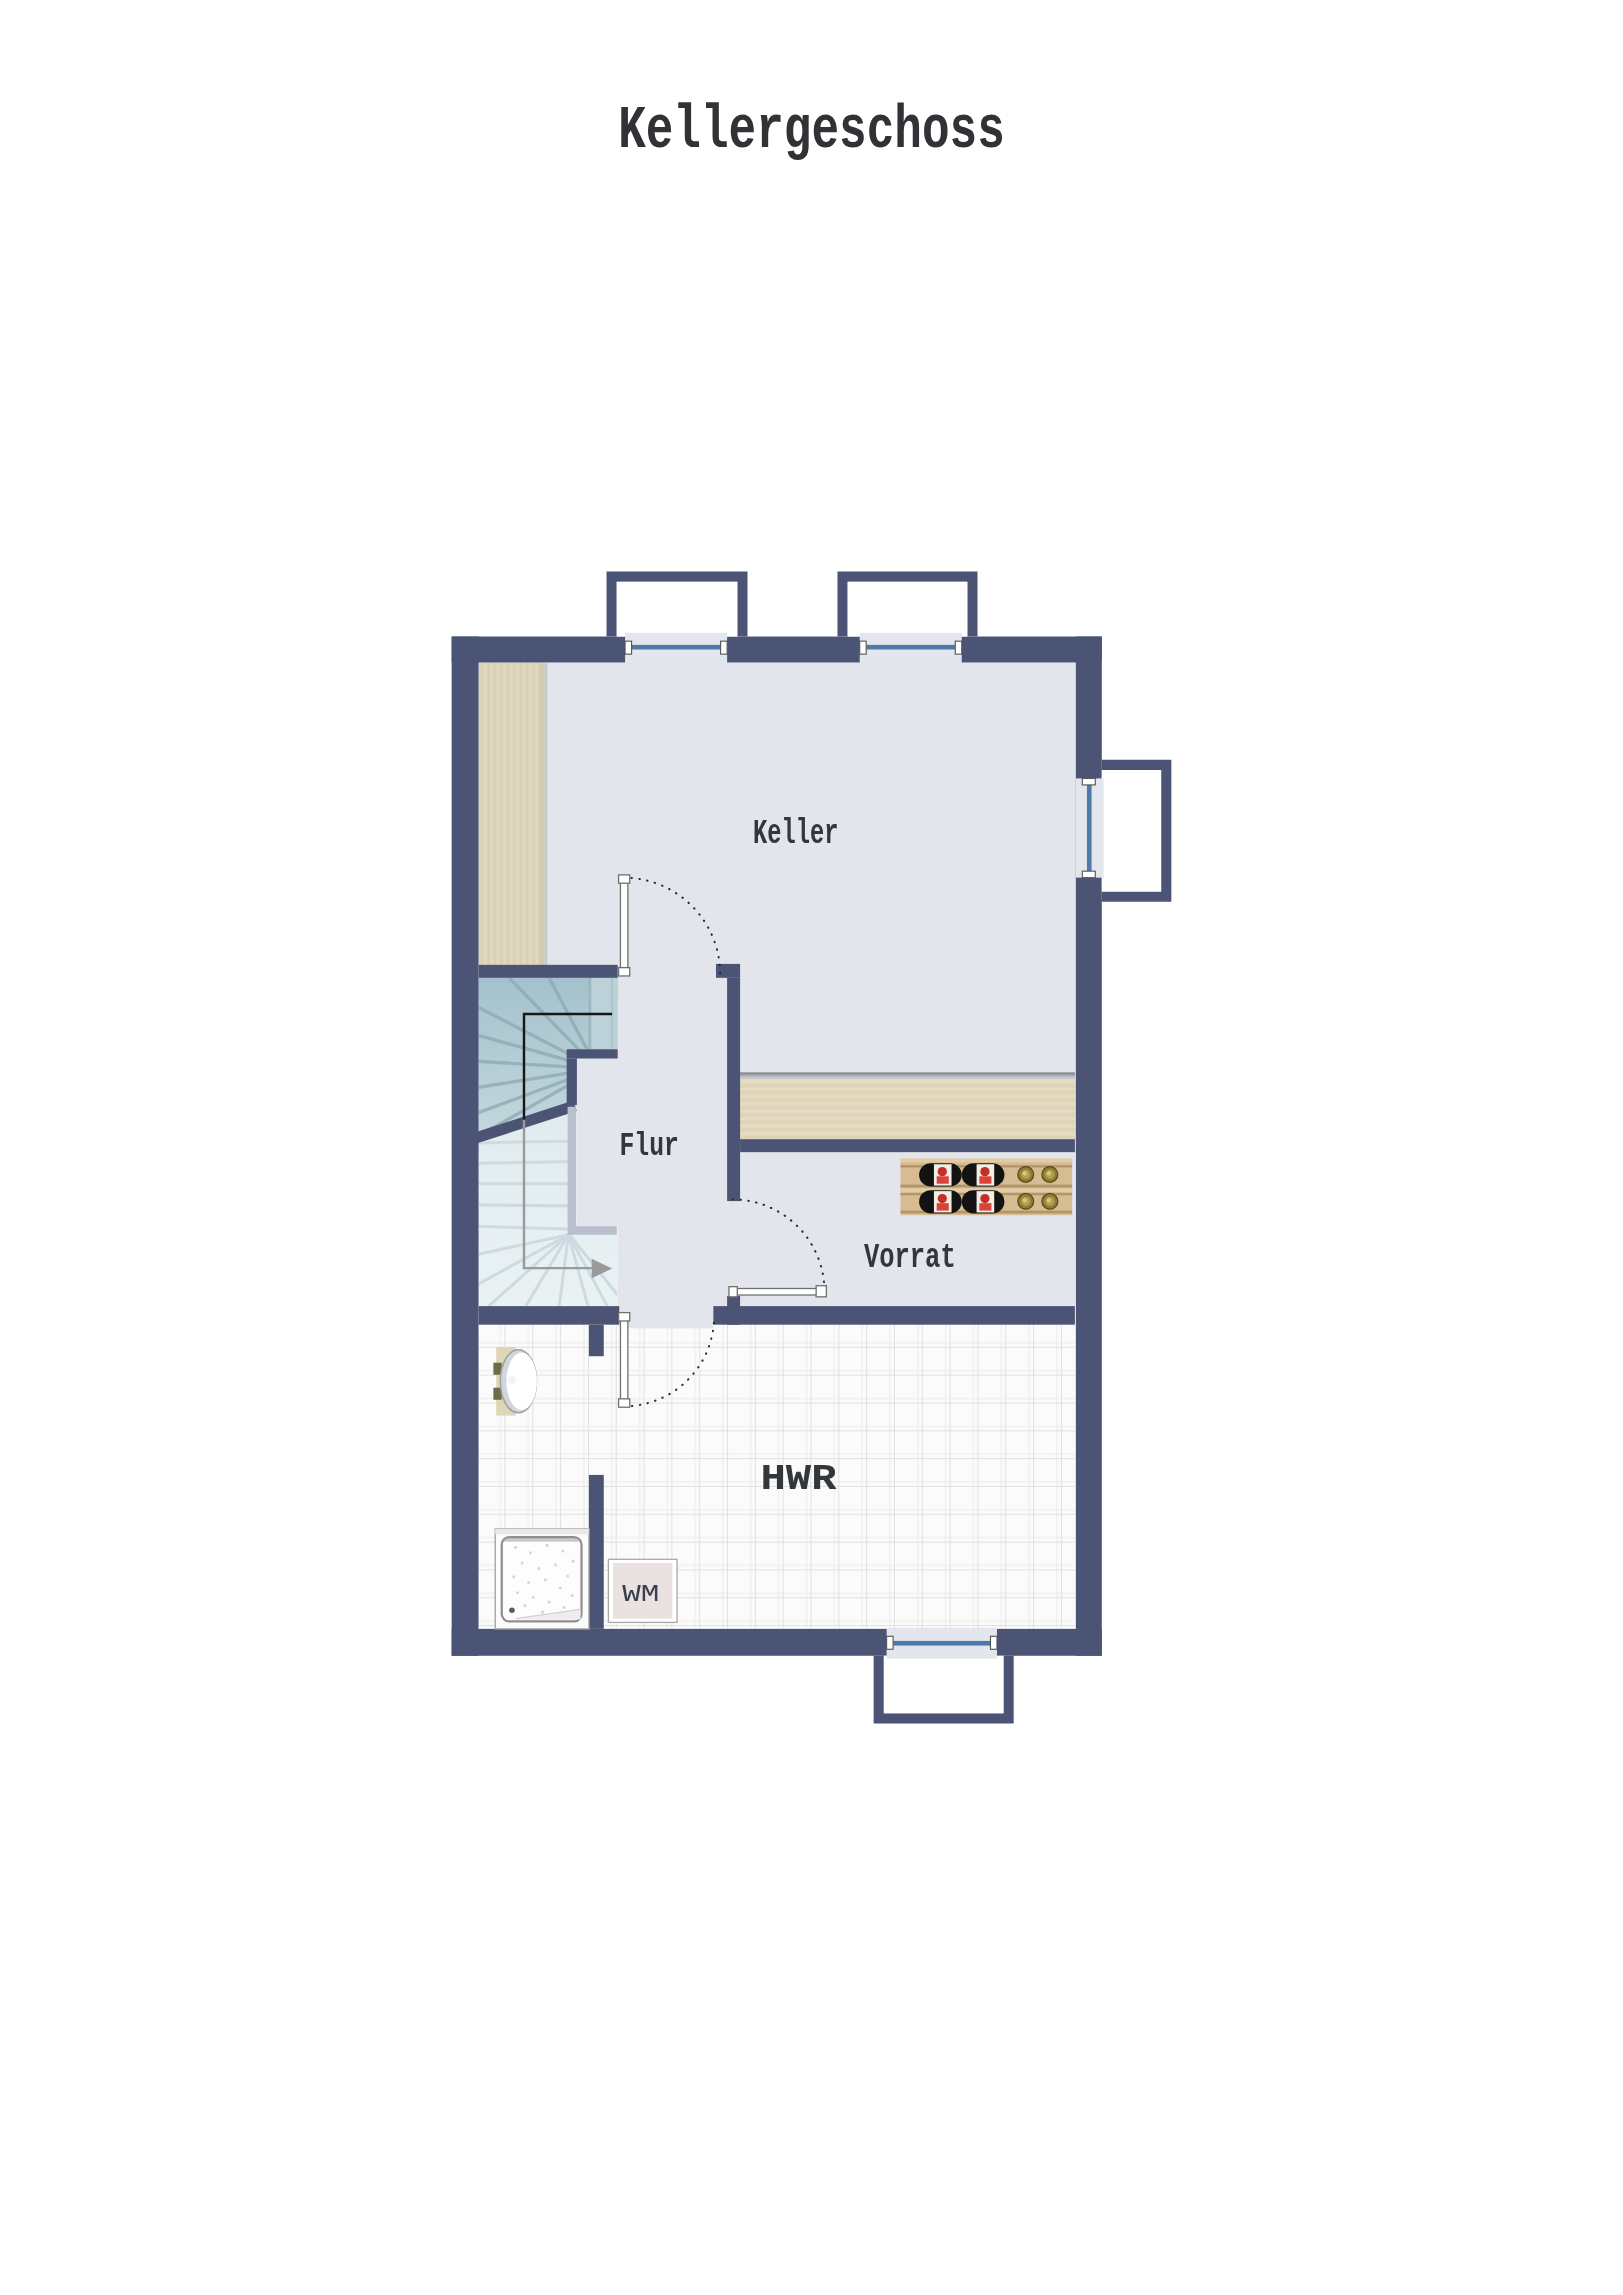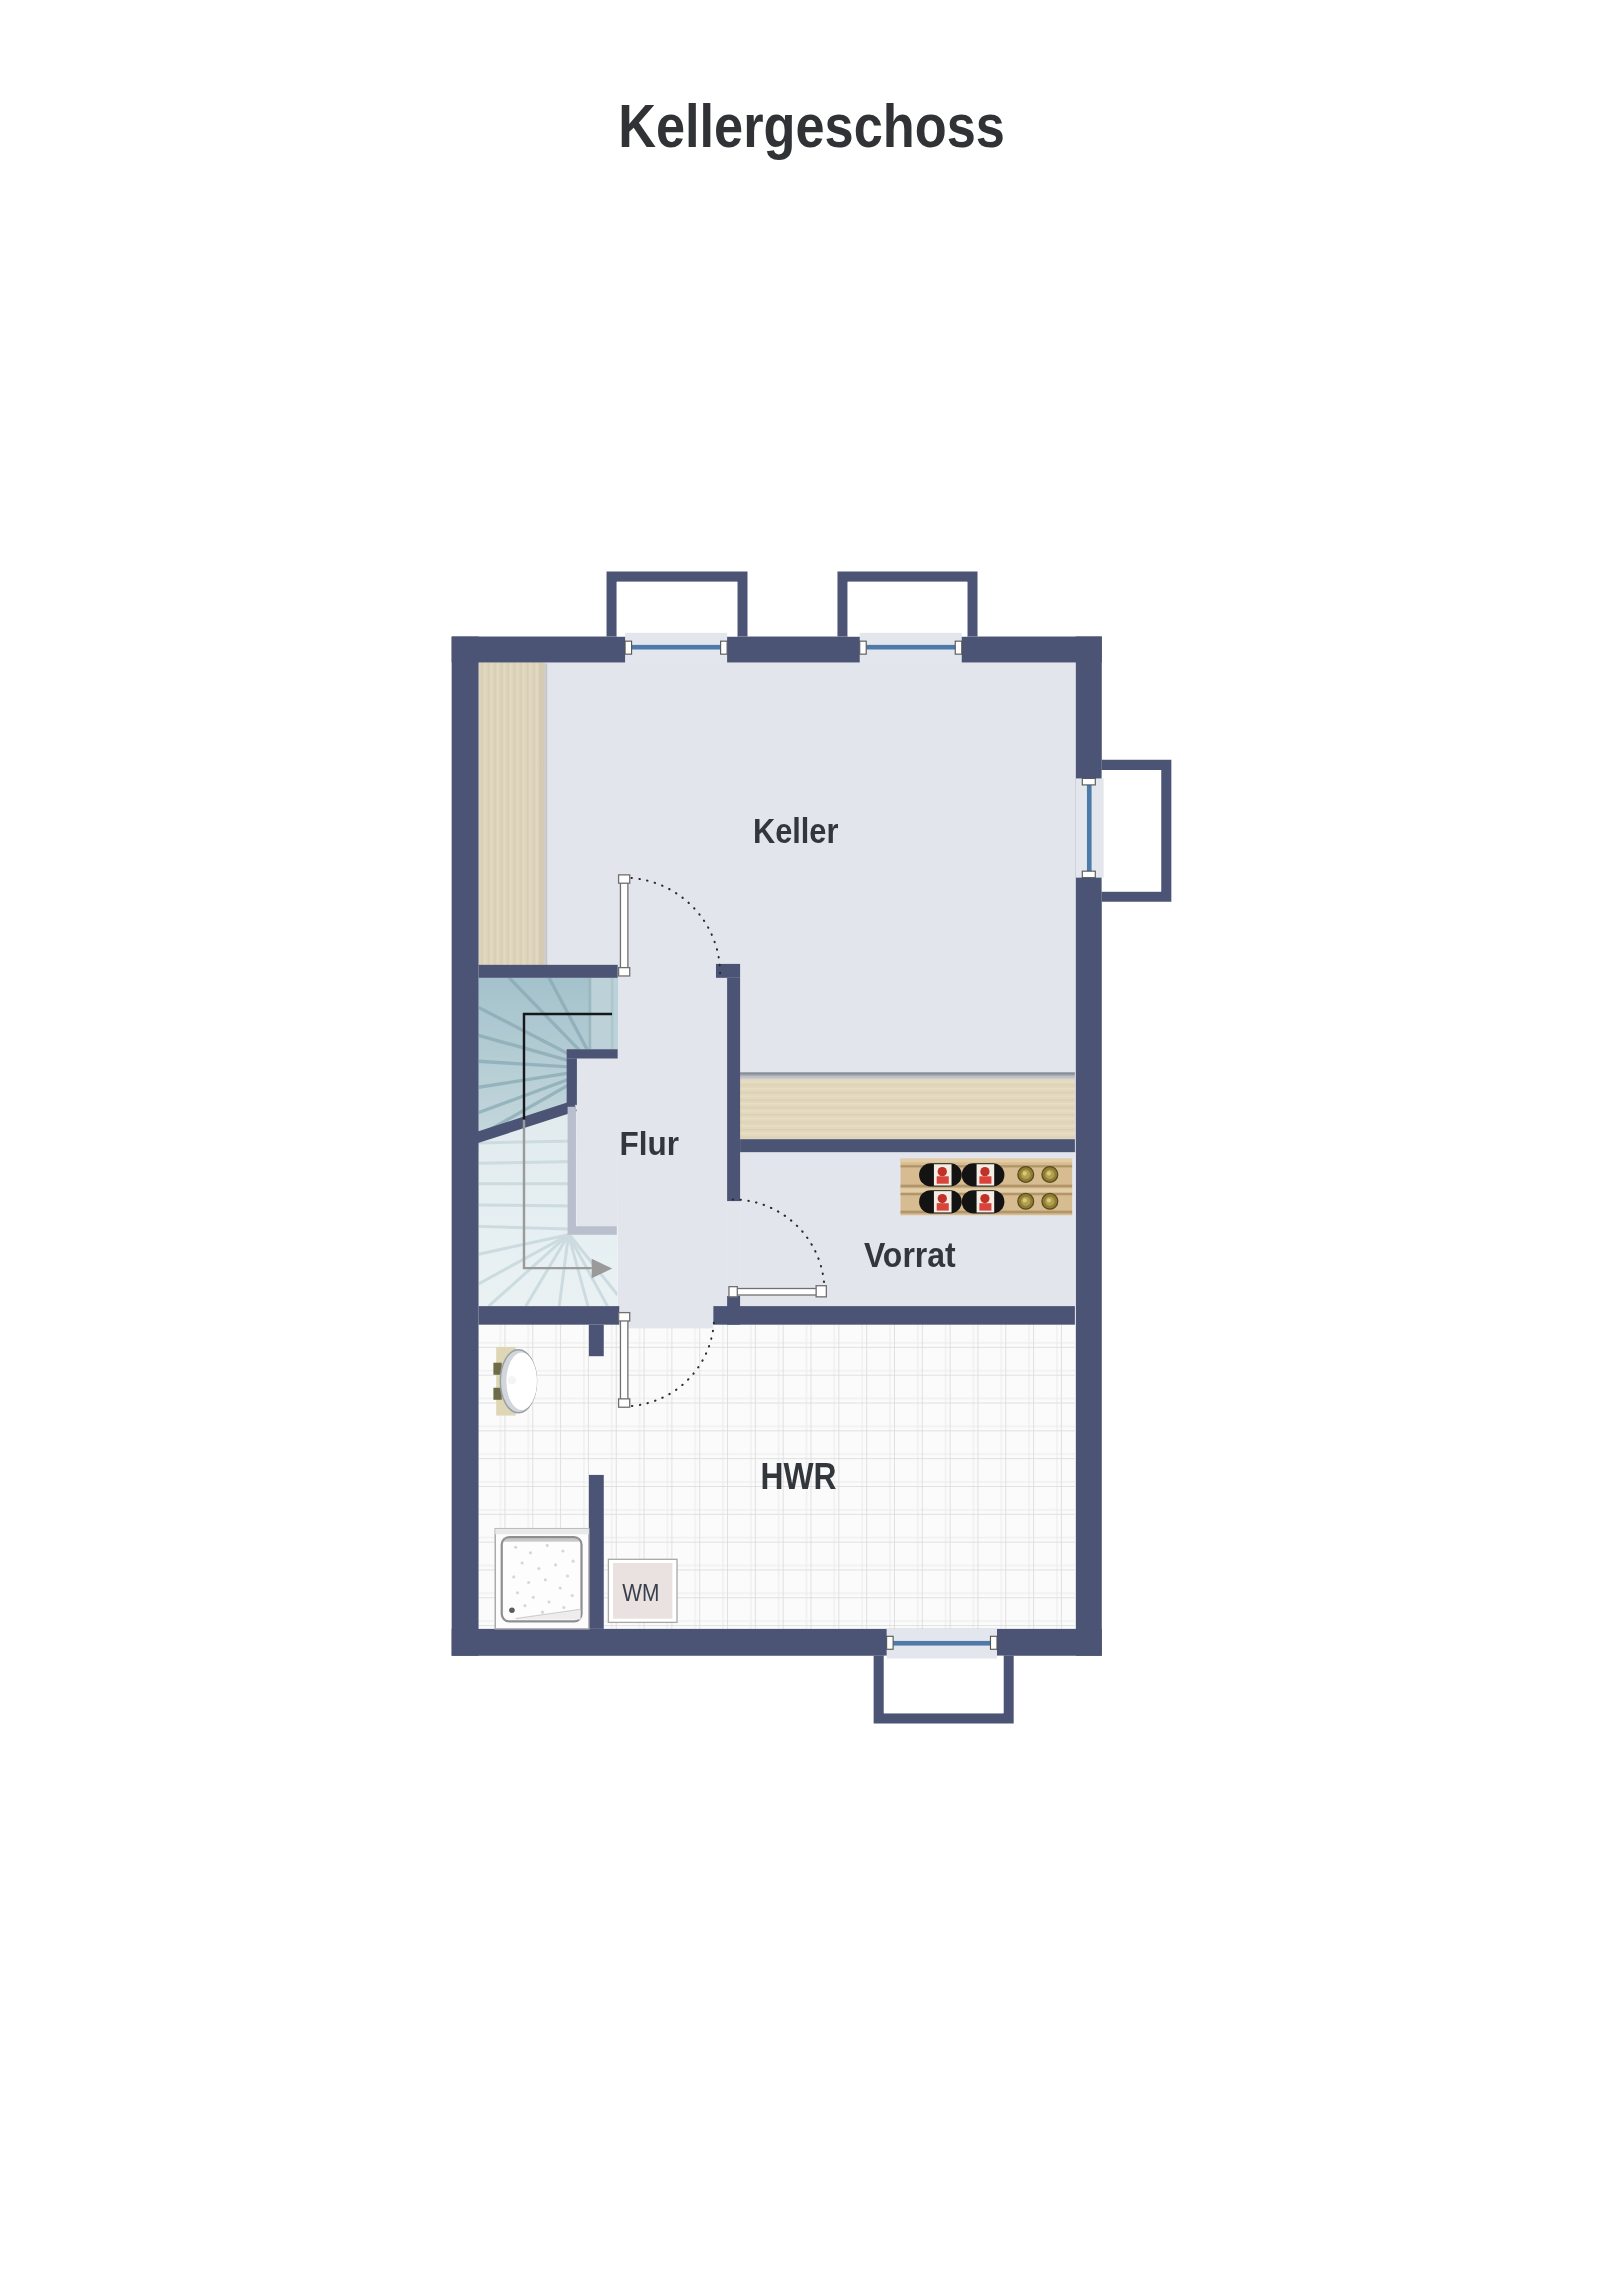--- a/index.html
+++ b/index.html
@@ -1,17 +1,17 @@
 <!DOCTYPE html>
 <html style="font-size:15px"><head>
 <meta charset="utf-8">
 <style>
   html,body{margin:0;padding:0;background:#ffffff;}
   .page{position:relative;width:1623px;height:2296px;background:#ffffff;overflow:hidden;
-        font-family:Liberation Sans, sans-serif;}
+        font-family:Liberation Mono, monospace;}
 </style>
 </head>
 <body>
 <div class="page">
 <svg width="1623" height="2296" viewBox="0 0 1750 2475" xmlns="http://www.w3.org/2000/svg">
 <defs>
   <linearGradient id="flightUp" x1="0" y1="0" x2="0" y2="1">
     <stop offset="0" stop-color="#a4c2cc"></stop>
     <stop offset="1" stop-color="#c4d7dc"></stop>
   </linearGradient>

